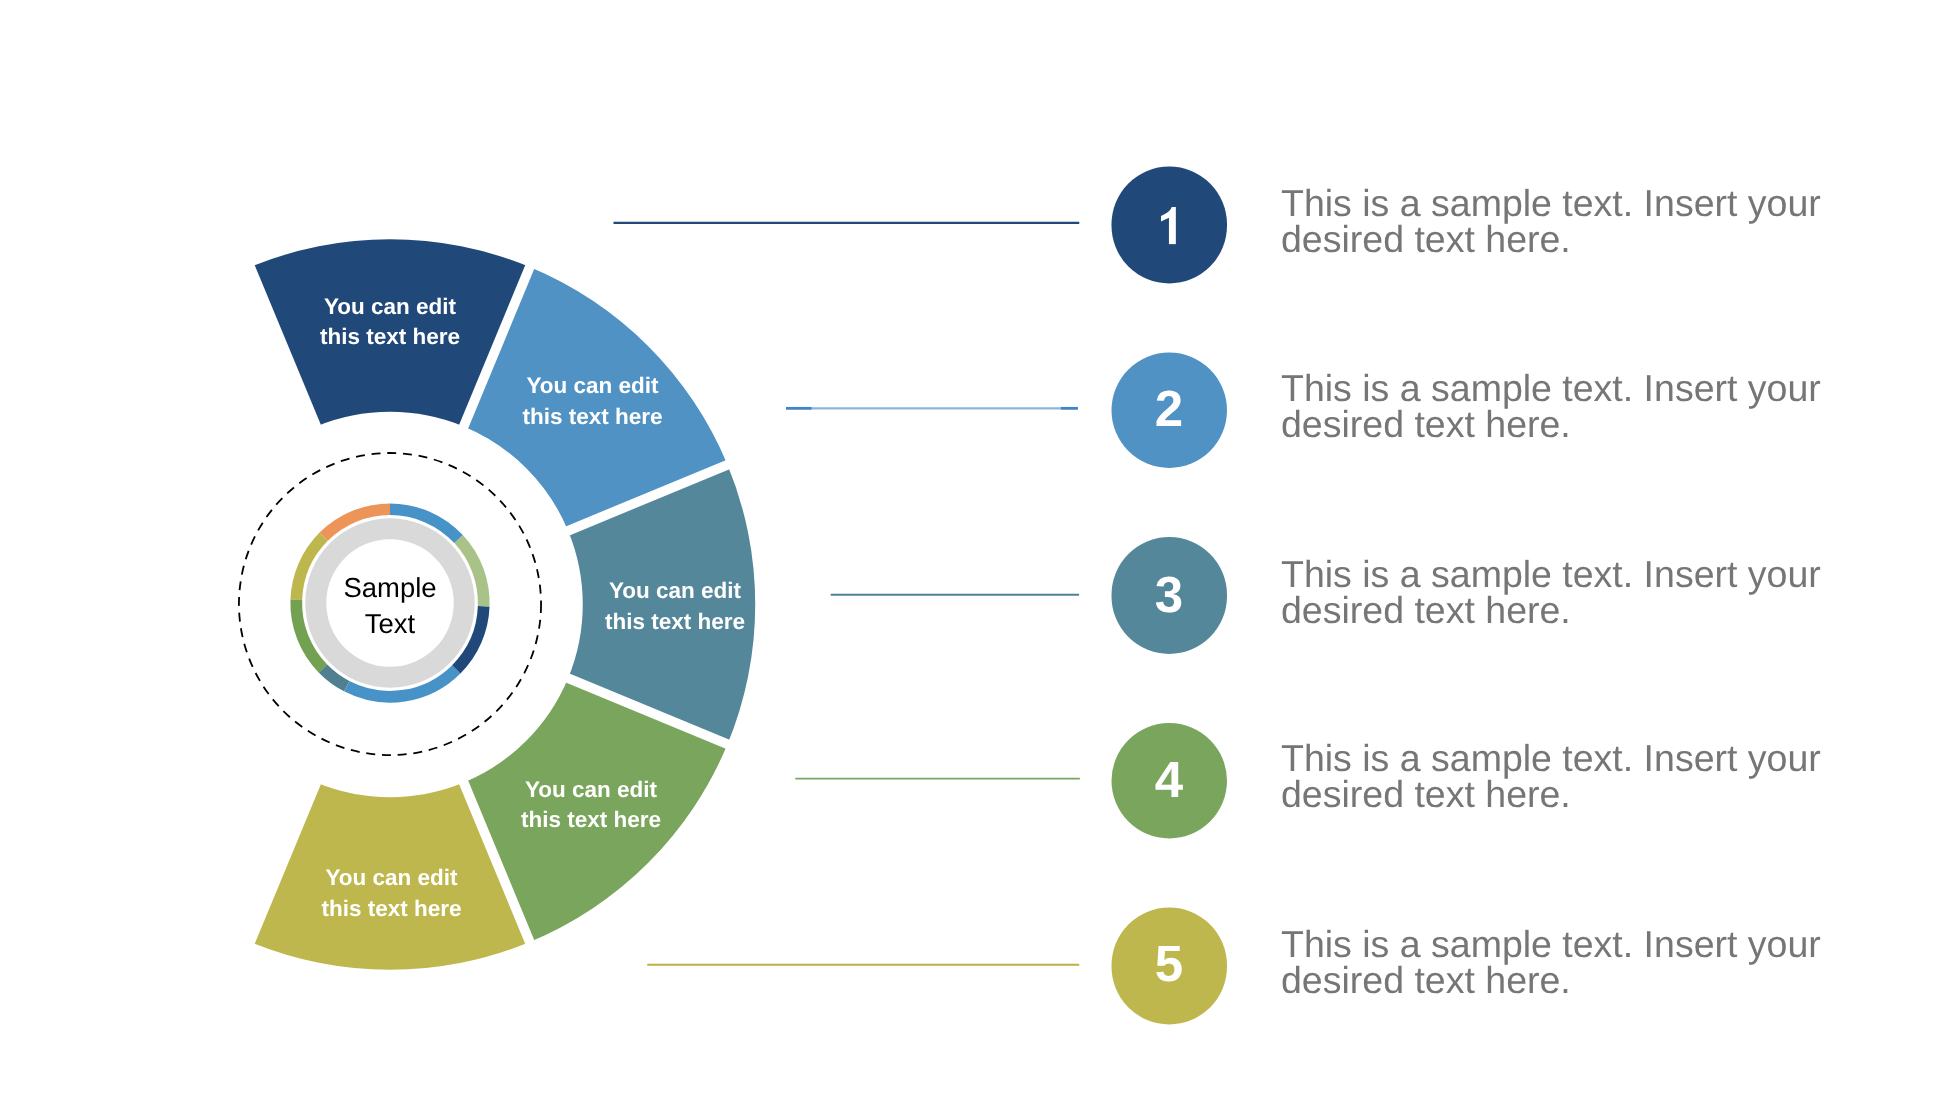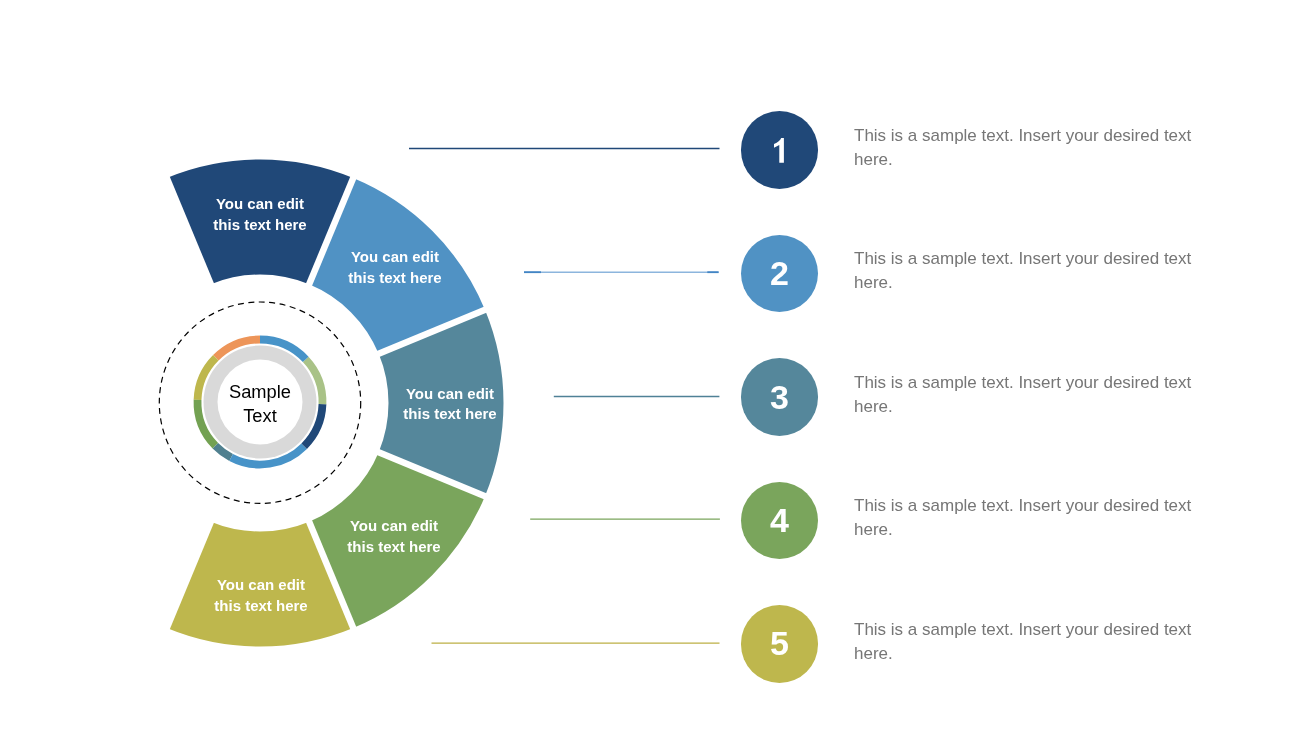--- a/index.html
+++ b/index.html
@@ -1,17 +1,17 @@
 <!DOCTYPE html>
 <html><head>
 <meta charset="utf-8">
 <style>
   html,body{margin:0;padding:0;}
   body{width:1300px;height:732px;background:#fff;font-family:"Liberation Sans",sans-serif;overflow:hidden;position:relative;}
-  .row{position:absolute;left:854px;width:380px;color:#767676;font-size:17px;line-height:24px;}
+  .row{position:absolute;left:854px;width:380px;color:#767676;font-size:25px;line-height:24px;}
   .num{position:absolute;width:77.5px;height:77.5px;border-radius:50%;color:#fff;font-weight:bold;font-size:34px;display:flex;align-items:center;justify-content:center;}
 </style>
 </head>
 <body>
 <svg width="1300" height="732" viewBox="0 0 1300 732" style="position:absolute;left:0;top:0;">
 
   <line x1="409" y1="148.6" x2="719.5" y2="148.6" stroke="#204878" stroke-width="1.5"></line>
   <line x1="524" y1="272.2" x2="718.6" y2="272.2" stroke="#8CB5DD" stroke-width="1.5"></line>
   <line x1="524" y1="272.2" x2="541" y2="272.2" stroke="#4285C4" stroke-width="1.8"></line>
   <line x1="707.3" y1="272.2" x2="718.6" y2="272.2" stroke="#4285C4" stroke-width="1.8"></line>

